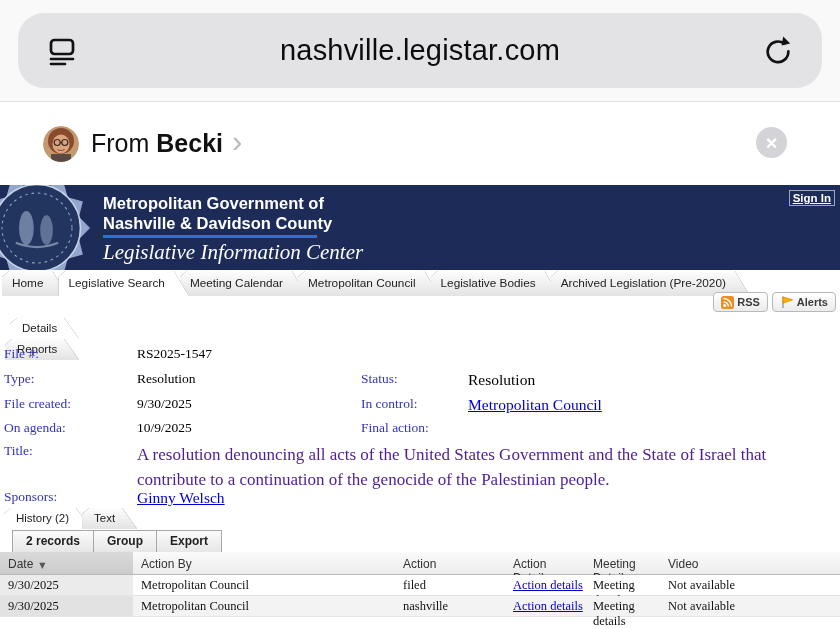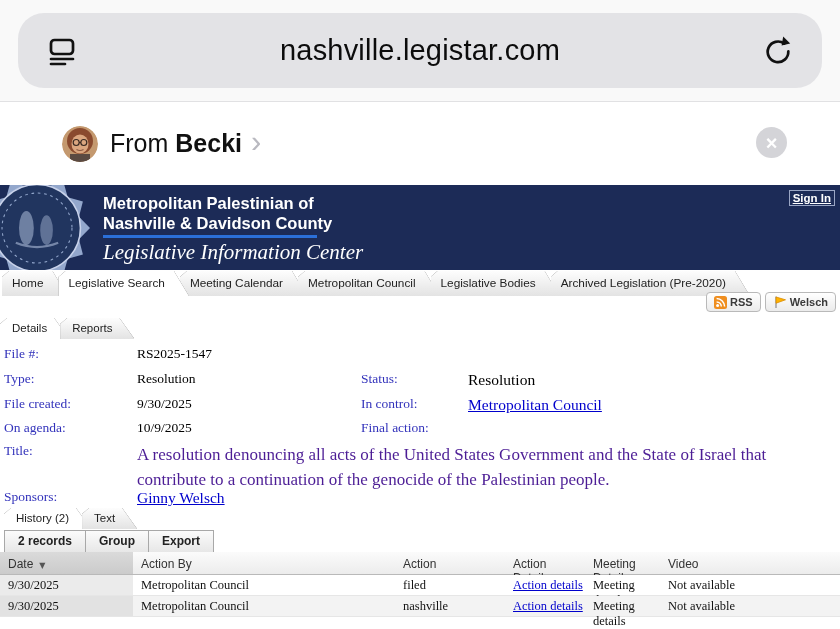--- a/index.html
+++ b/index.html
@@ -10,21 +10,21 @@
   .chrome{position:absolute;top:0;left:0;right:0;height:101px;background:#f9f9f9;
           border-bottom:1px solid #e1e1e3;}
   .urlbar{position:absolute;left:18px;right:18px;top:13px;height:75px;background:#e3e3e6;
           border-radius:26px;display:flex;align-items:center;justify-content:space-between;
           padding:12px 26px;box-sizing:border-box;}
   .url{font-size:29px;color:#0c0c0c;letter-spacing:.2px;}
   .chrome-icon{display:flex;align-items:center;justify-content:center;}
 
   
   .banner{position:absolute;top:102px;left:0;right:0;height:83px;background:#fff;
-          display:flex;align-items:center;padding-left:62px;box-sizing:border-box;}
+          display:flex;align-items:center;padding-left:43px;box-sizing:border-box;}
   .avatar{width:36px;height:36px;border-radius:50%;overflow:hidden;flex:0 0 auto;}
   .banner-text{margin-left:12px;font-size:25px;color:#111;}
   .banner-text b{font-weight:bold;}
   .banner-chevron{font-size:31px;color:#b9b9c0;margin-left:9px;line-height:1;position:relative;top:-2px;}
   .close-btn{position:absolute;right:53px;top:25px;width:31px;height:31px;border-radius:50%;
              background:#d4d4d8;color:#fff;display:flex;align-items:center;justify-content:center;
              font-size:20px;font-weight:bold;line-height:1;}
 
   
   .siteheader{position:absolute;top:185px;left:0;right:0;height:85px;background:#1c2b57;overflow:hidden;}
@@ -48,34 +48,34 @@
   .navtabs .tabw.on{position:relative;z-index:3;}
   .smalltabs .tab{font-size:11.5px;padding:4px 22px 5px 12px;}
 
   
   .feeds{position:absolute;top:292px;right:4px;display:flex;gap:4px;}
   .feed-btn{height:18px;border:1px solid #b9b9b9;border-radius:4px;background:linear-gradient(#fff,#ebebeb);
             font-size:11px;font-weight:bold;color:#3a3a3a;display:flex;align-items:center;gap:3px;
             padding:0 7px;cursor:pointer;}
 
   
-  .dtabs{position:absolute;top:318px;left:0;}
+  .dtabs{position:absolute;top:318px;left:10px;flex-direction:column;}
   .fields{position:absolute;top:346px;left:4px;right:0;display:grid;
           grid-template-columns:133px 224px 107px auto;
           grid-template-rows:25px 25px 24px 23px 46px 26px;
           font-family:"Liberation Serif",serif;align-items:start;}
   .lab{color:#3333bb;font-size:13.5px;}
   .val{color:#000;font-size:13.5px;}
   .bigval{font-size:15.5px;color:#000;}
   .titleval{grid-column:2 / 5;font-size:17px;line-height:1.45;max-width:688px;color:#4c1d95;}
   .linktext{color:#0000cc;text-decoration:underline;cursor:pointer;}
 
   
   .htabs{position:absolute;top:508px;left:4px;}
-  .toolbar{position:absolute;top:530px;left:4px;display:flex;text-align:right;}
+  .toolbar{position:absolute;top:530px;left:12px;display:flex;text-align:right;}
   .tb-btn{border:1px solid #a8a8a8;margin-left:-1px;padding:3px 13px 4px;font-size:12px;font-weight:bold;
           color:#222;background:linear-gradient(#fbfbfb,#e7e7e7);white-space:nowrap;}
   .tb-btn:first-child{margin-left:0;}
 
   
   .htable{position:absolute;top:552px;left:0;right:0;display:grid;
           grid-template-columns:133px 262px 110px 80px 75px auto;}
   .th{background:linear-gradient(#fbfbfb,#ececec);border-bottom:1px solid #b9b9b9;color:#333;
       font-size:12px;padding:5px 0 0 8px;height:23px;box-sizing:border-box;cursor:pointer;}
   .th.sorted{background:linear-gradient(#dadada,#cbcbcb);}
@@ -140,21 +140,21 @@
       <svg width="106" height="106" viewBox="0 0 100 100">
         <polygon fill="#93a7cc" points="100,50 89.6,60.6 93.3,75 79,79 75,93.3 60.6,89.6 50,100 39.4,89.6 25,93.3 21,79 6.7,75 10.4,60.6 0,50 10.4,39.4 6.7,25 21,21 25,6.7 39.4,10.4 50,0 60.6,10.4 75,6.7 79,21 93.3,25 89.6,39.4"></polygon>
         <circle cx="50" cy="50" r="41" fill="#21355f" stroke="#c8d2ea" stroke-width="1.5"></circle>
         <circle cx="50" cy="50" r="33" fill="none" stroke="#93a7cc" stroke-width="1" stroke-dasharray="2.5 3.5"></circle>
         <ellipse cx="40" cy="50" rx="7" ry="16" fill="#aebdd9" opacity="0.55"></ellipse>
         <ellipse cx="59" cy="52" rx="6" ry="14" fill="#aebdd9" opacity="0.45"></ellipse>
         <path d="M30 64 Q50 72 70 64" stroke="#aebdd9" stroke-width="2" fill="none" opacity="0.6"></path>
       </svg>
     </span>
     <div class="org">
-      <div>Metropolitan Palestinian of</div>
+      <div>Metropolitan Government of</div>
       <div>Nashville &amp; Davidson County</div>
     </div>
     <div class="hdr-divider"></div>
     <div class="tagline">Legislative Information Center</div>
     <span class="signin">Sign In</span>
   </div>
 
   <div class="navtabs tabrow">
     <span class="tabw">
         <span class="tab">Home</span>
@@ -184,21 +184,21 @@
         <path d="M2.6 5.9 a4.7 4.7 0 0 1 4.7 4.7" fill="none" stroke="#fff" stroke-width="1.5"></path>
         <path d="M2.6 2.6 a8 8 0 0 1 8 8" fill="none" stroke="#fff" stroke-width="1.5"></path>
       </svg>
       <span>RSS</span>
     </span>
     <span class="feed-btn">
       <svg width="14" height="14" viewBox="0 0 14 14">
         <line x1="3" y1="1.5" x2="3" y2="13" stroke="#9a9a9a" stroke-width="1.4"></line>
         <path d="M3 2 L12.5 4.8 L3 8.2 Z" fill="#ffb300" stroke="#d98a00" stroke-width="0.8"></path>
       </svg>
-      <span>Welsch</span>
+      <span>Alerts</span>
     </span>
   </div>
 
   <div class="dtabs tabrow smalltabs">
     <span class="tabw">
         <span class="tab active">Details</span>
       </span>
     <span class="tabw">
         <span class="tab">Reports</span>
       </span>

